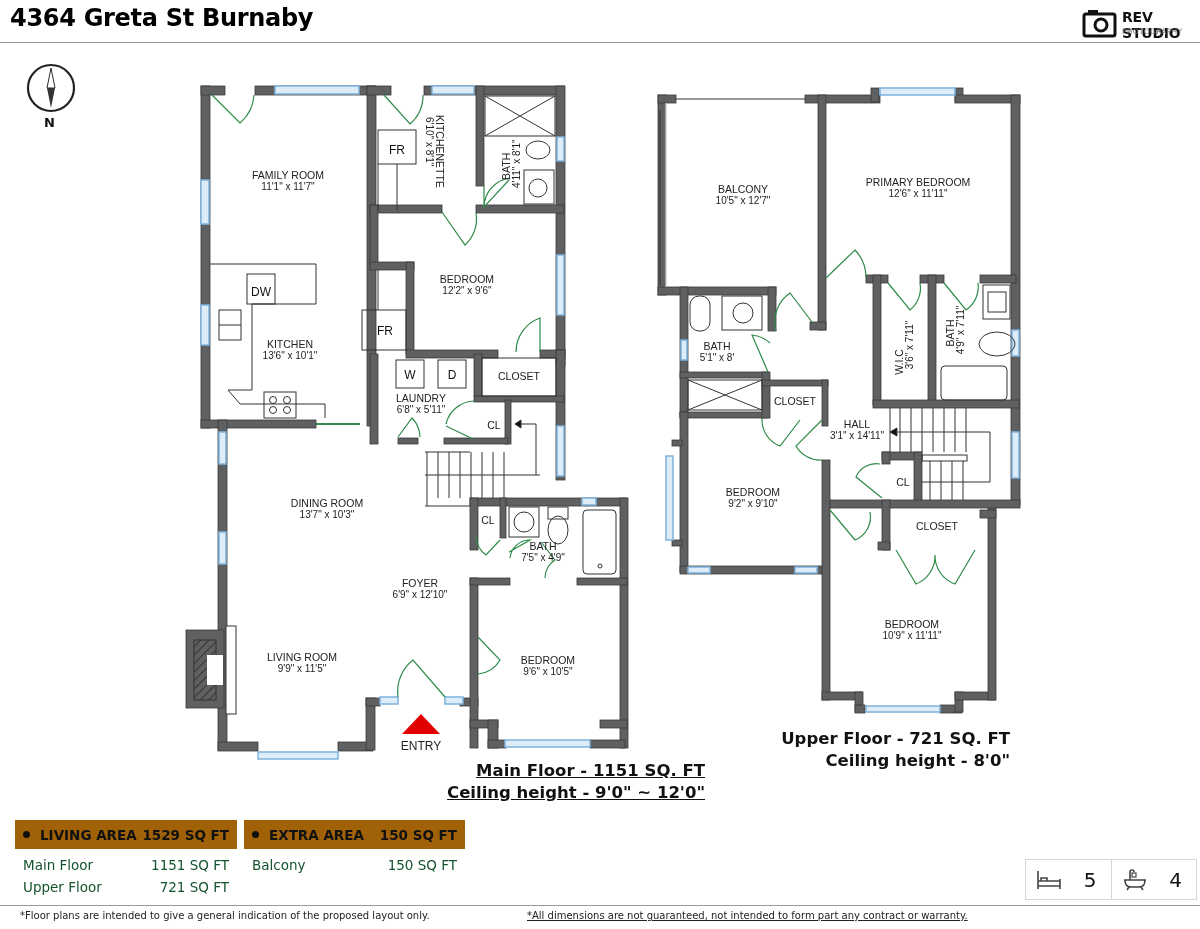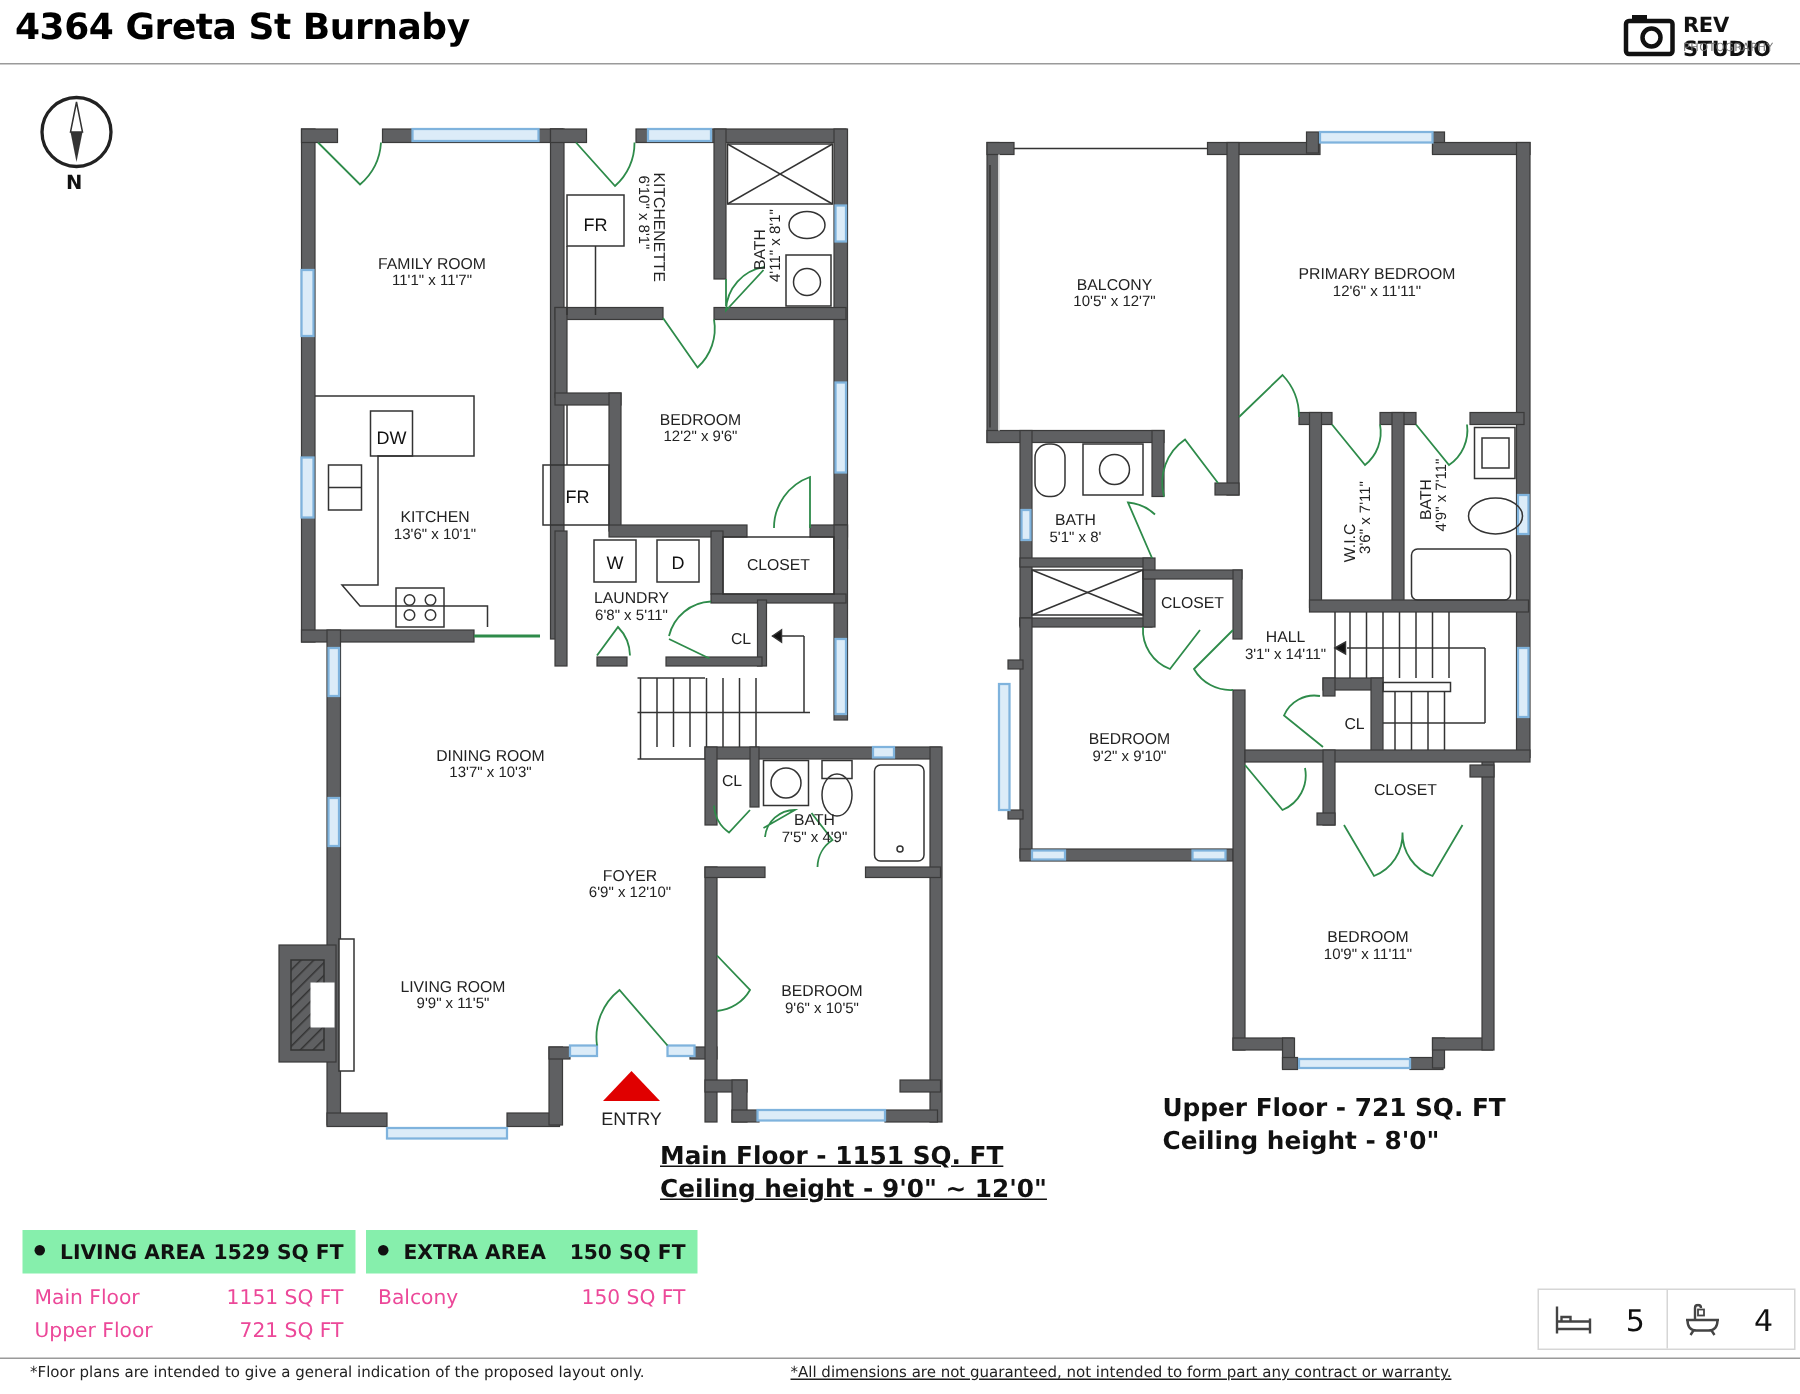--- a/index.html
+++ b/index.html
@@ -5,25 +5,25 @@
   html, body { margin: 0; padding: 0; background: #ffffff; }
   body { width: 1200px; height: 929px; position: relative; overflow: hidden; font-family: "DejaVu Sans", sans-serif; color: #111; }
   .title { position: absolute; left: 10px; top: 4px; font-size: 24px; font-weight: bold; letter-spacing: -0.3px; color: #000000; }
   .top-rule { position: absolute; left: 0; top: 42px; width: 1200px; height: 1px; background: #9a9a9a; }
   .logo { position: absolute; left: 1082px; top: 7px; width: 118px; height: 32px; }
   .logo-text-main { position: absolute; left: 40px; top: 2px; font-size: 14px; font-weight: bold; letter-spacing: -0.2px; }
   .logo-text-sub { position: absolute; left: 40px; top: 20px; font-size: 7.5px; color: #777; letter-spacing: 0.3px; }
   .compass { position: absolute; left: 26px; top: 63px; }
   .compass-n { position: absolute; left: 44px; top: 115px; font-size: 13px; font-weight: bold; }
   svg.plan { position: absolute; left: 0; top: 0; }
-  .floor-caption { position: absolute; text-align: left; font-weight: bold; font-size: 16.5px; line-height: 22px; color: #111; }
+  .floor-caption { position: absolute; text-align: right; font-weight: bold; font-size: 16.5px; line-height: 22px; color: #111; }
   .area-table { position: absolute; top: 820px; font-size: 14px; }
-  .area-head { background: #86efac; height: 29px; display: flex; align-items: center; justify-content: space-between; padding: 0 8px 0 8px; font-weight: bold; font-size: 13.5px; }
+  .area-head { background: #a16207; height: 29px; display: flex; align-items: center; justify-content: space-between; padding: 0 8px 0 8px; font-weight: bold; font-size: 13.5px; }
   .area-head .bullet { display: inline-block; width: 7px; height: 7px; border-radius: 50%; background: #111; margin-right: 10px; vertical-align: middle; position: relative; top: -1px; }
-  .area-row { display: flex; justify-content: space-between; padding: 0 8px; height: 22px; align-items: center; font-size: 13.5px; color: #ec4899; gap: 19px; }
+  .area-row { display: flex; justify-content: space-between; padding: 0 8px; height: 22px; align-items: center; font-size: 13.5px; color: #14532d; gap: 19px; }
   .bottom-rule { position: absolute; left: 0; top: 905px; width: 1200px; height: 1px; background: #9a9a9a; }
   .footer-note { position: absolute; top: 910px; font-size: 10px; color: #222; }
   .footer-site { position: absolute; right: 8px; top: 946px; font-size: 10px; color: #555; }
   .stats { position: absolute; left: 1025px; top: 859px; width: 170px; height: 39px; border: 1px solid #d6d6d6; display: flex; }
   .stat { flex: 1; display: flex; align-items: center; justify-content: space-between; padding: 0 14px 0 10px; }
   .stat + .stat { border-left: 1px solid #d6d6d6; }
   .stat-val { font-size: 20px; color: #111; }
   .room-label { font-family: "Liberation Sans", sans-serif; font-size: 10.5px; fill: #222; }
   .room-dim { font-family: "Liberation Sans", sans-serif; font-size: 10px; fill: #222; }
   .fix-label { font-family: "Liberation Sans", sans-serif; font-size: 12px; fill: #111; }

